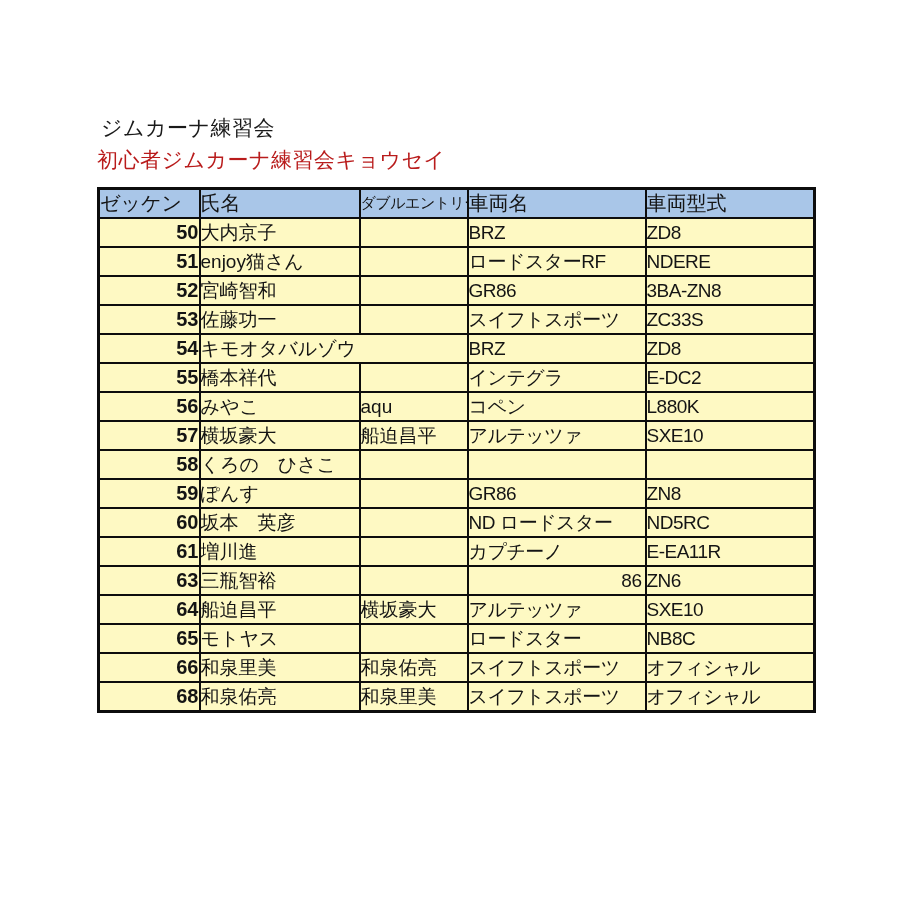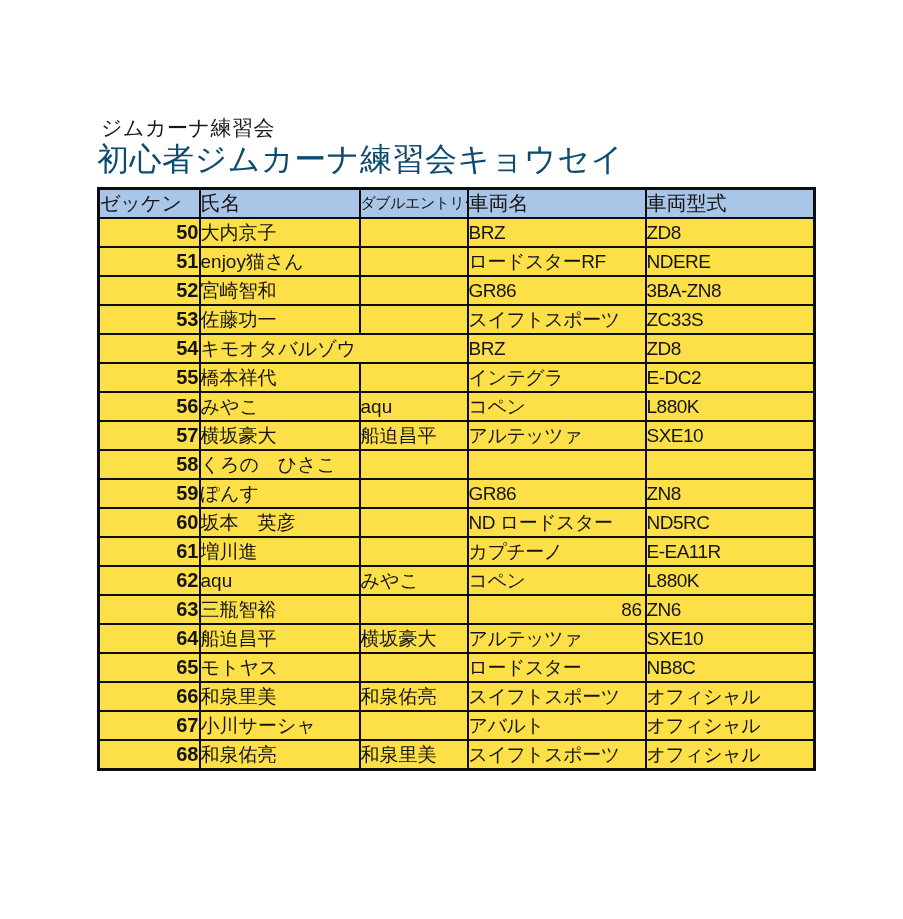--- a/index.html
+++ b/index.html
@@ -19,31 +19,31 @@
     padding-left: 97px;
   }
   .title-small {
     font-size: 21px;
     line-height: 27px;
     margin-left: 4px;
     color: #1a1a1a;
     letter-spacing: 0.5px;
   }
   .title-large {
-    font-size: 32px;
+    font-size: 21px;
     line-height: 37px;
-    color: #0c4a6e;
+    color: #b91c1c;
     letter-spacing: 0.5px;
   }
   table.roster {
     margin-top: 9px;
     border-collapse: collapse;
     table-layout: fixed;
     width: 716px;
-    background: #fde047;
+    background: #fef9c3;
   }
   table.roster th, table.roster td {
     border: 2px solid #0d0d0d;
     height: 27px;
     padding: 0;
     overflow: hidden;
     white-space: nowrap;
     vertical-align: middle;
   }
   table.roster { border: 3px solid #0d0d0d; }
@@ -182,27 +182,20 @@
           <td class="model">ND5RC</td>
         </tr>
         <tr>
           <td class="bib">61</td>
           <td class="name">増川進</td>
           <td class="double"></td>
           <td class="vehicle">カプチーノ</td>
           <td class="model">E-EA11R</td>
         </tr>
         <tr>
-          <td class="bib">62</td>
-          <td class="name">aqu</td>
-          <td class="double">みやこ</td>
-          <td class="vehicle">コペン</td>
-          <td class="model">L880K</td>
-        </tr>
-        <tr>
           <td class="bib">63</td>
           <td class="name">三瓶智裕</td>
           <td class="double"></td>
           <td class="vehicle right">86</td>
           <td class="model">ZN6</td>
         </tr>
         <tr>
           <td class="bib">64</td>
           <td class="name">船迫昌平</td>
           <td class="double">横坂豪大</td>
@@ -217,27 +210,20 @@
           <td class="model">NB8C</td>
         </tr>
         <tr>
           <td class="bib">66</td>
           <td class="name">和泉里美</td>
           <td class="double">和泉佑亮</td>
           <td class="vehicle">スイフトスポーツ</td>
           <td class="model">オフィシャル</td>
         </tr>
         <tr>
-          <td class="bib">67</td>
-          <td class="name">小川サーシャ</td>
-          <td class="double"></td>
-          <td class="vehicle">アバルト</td>
-          <td class="model">オフィシャル</td>
-        </tr>
-        <tr>
           <td class="bib">68</td>
           <td class="name">和泉佑亮</td>
           <td class="double">和泉里美</td>
           <td class="vehicle">スイフトスポーツ</td>
           <td class="model">オフィシャル</td>
         </tr>
       </tbody>
   </table>
 </div>
 

